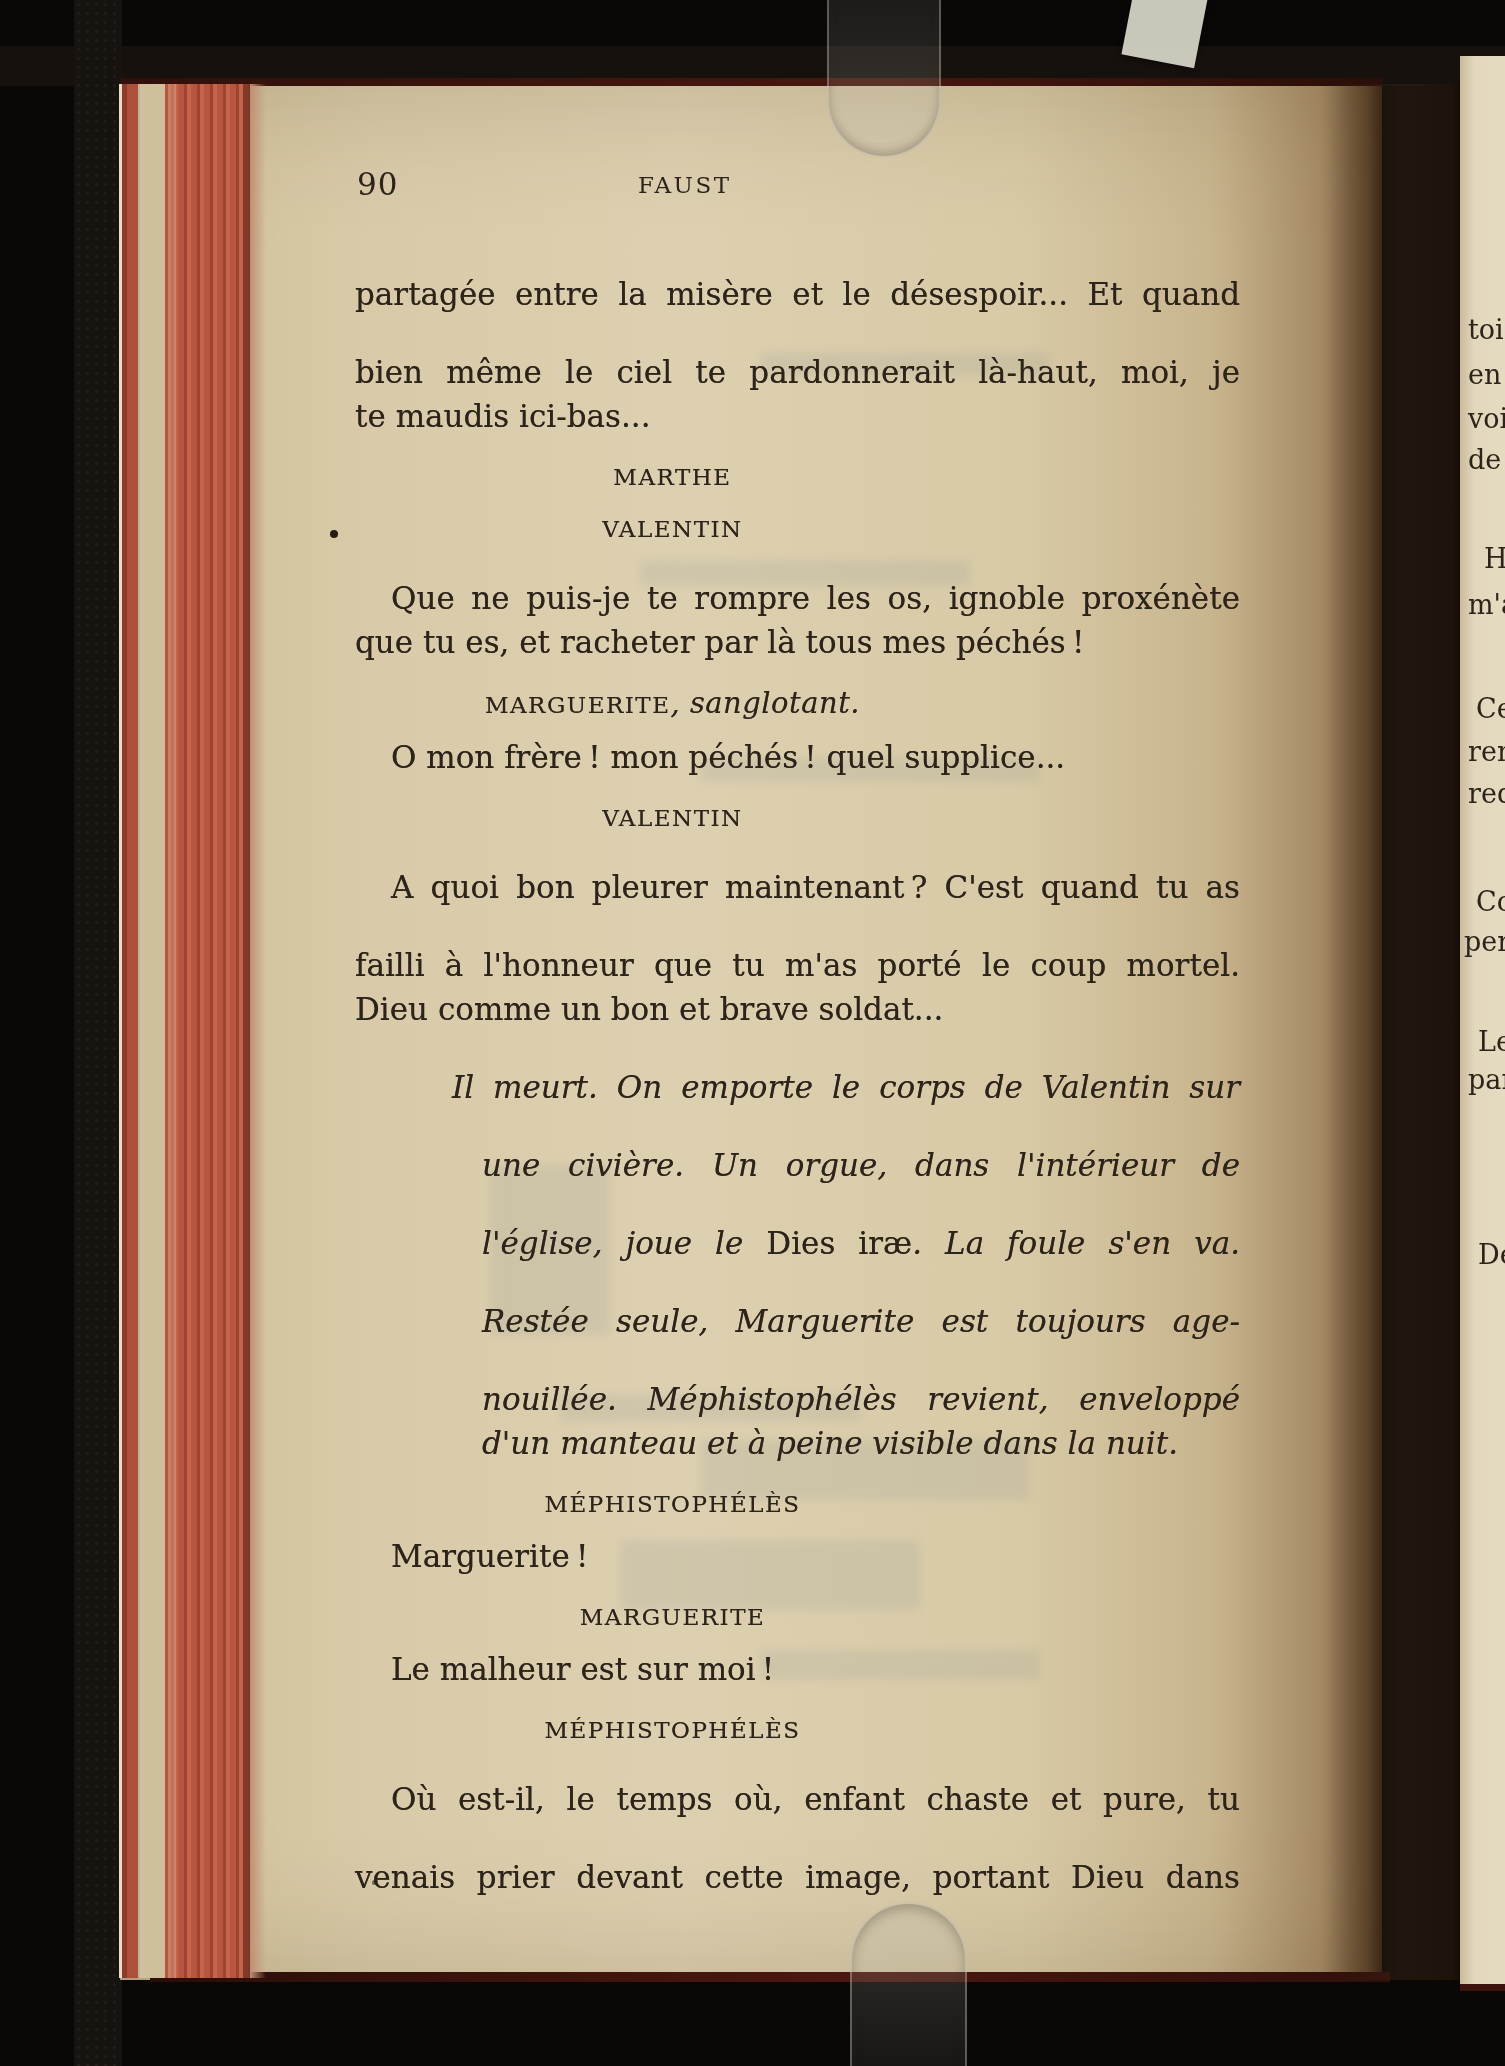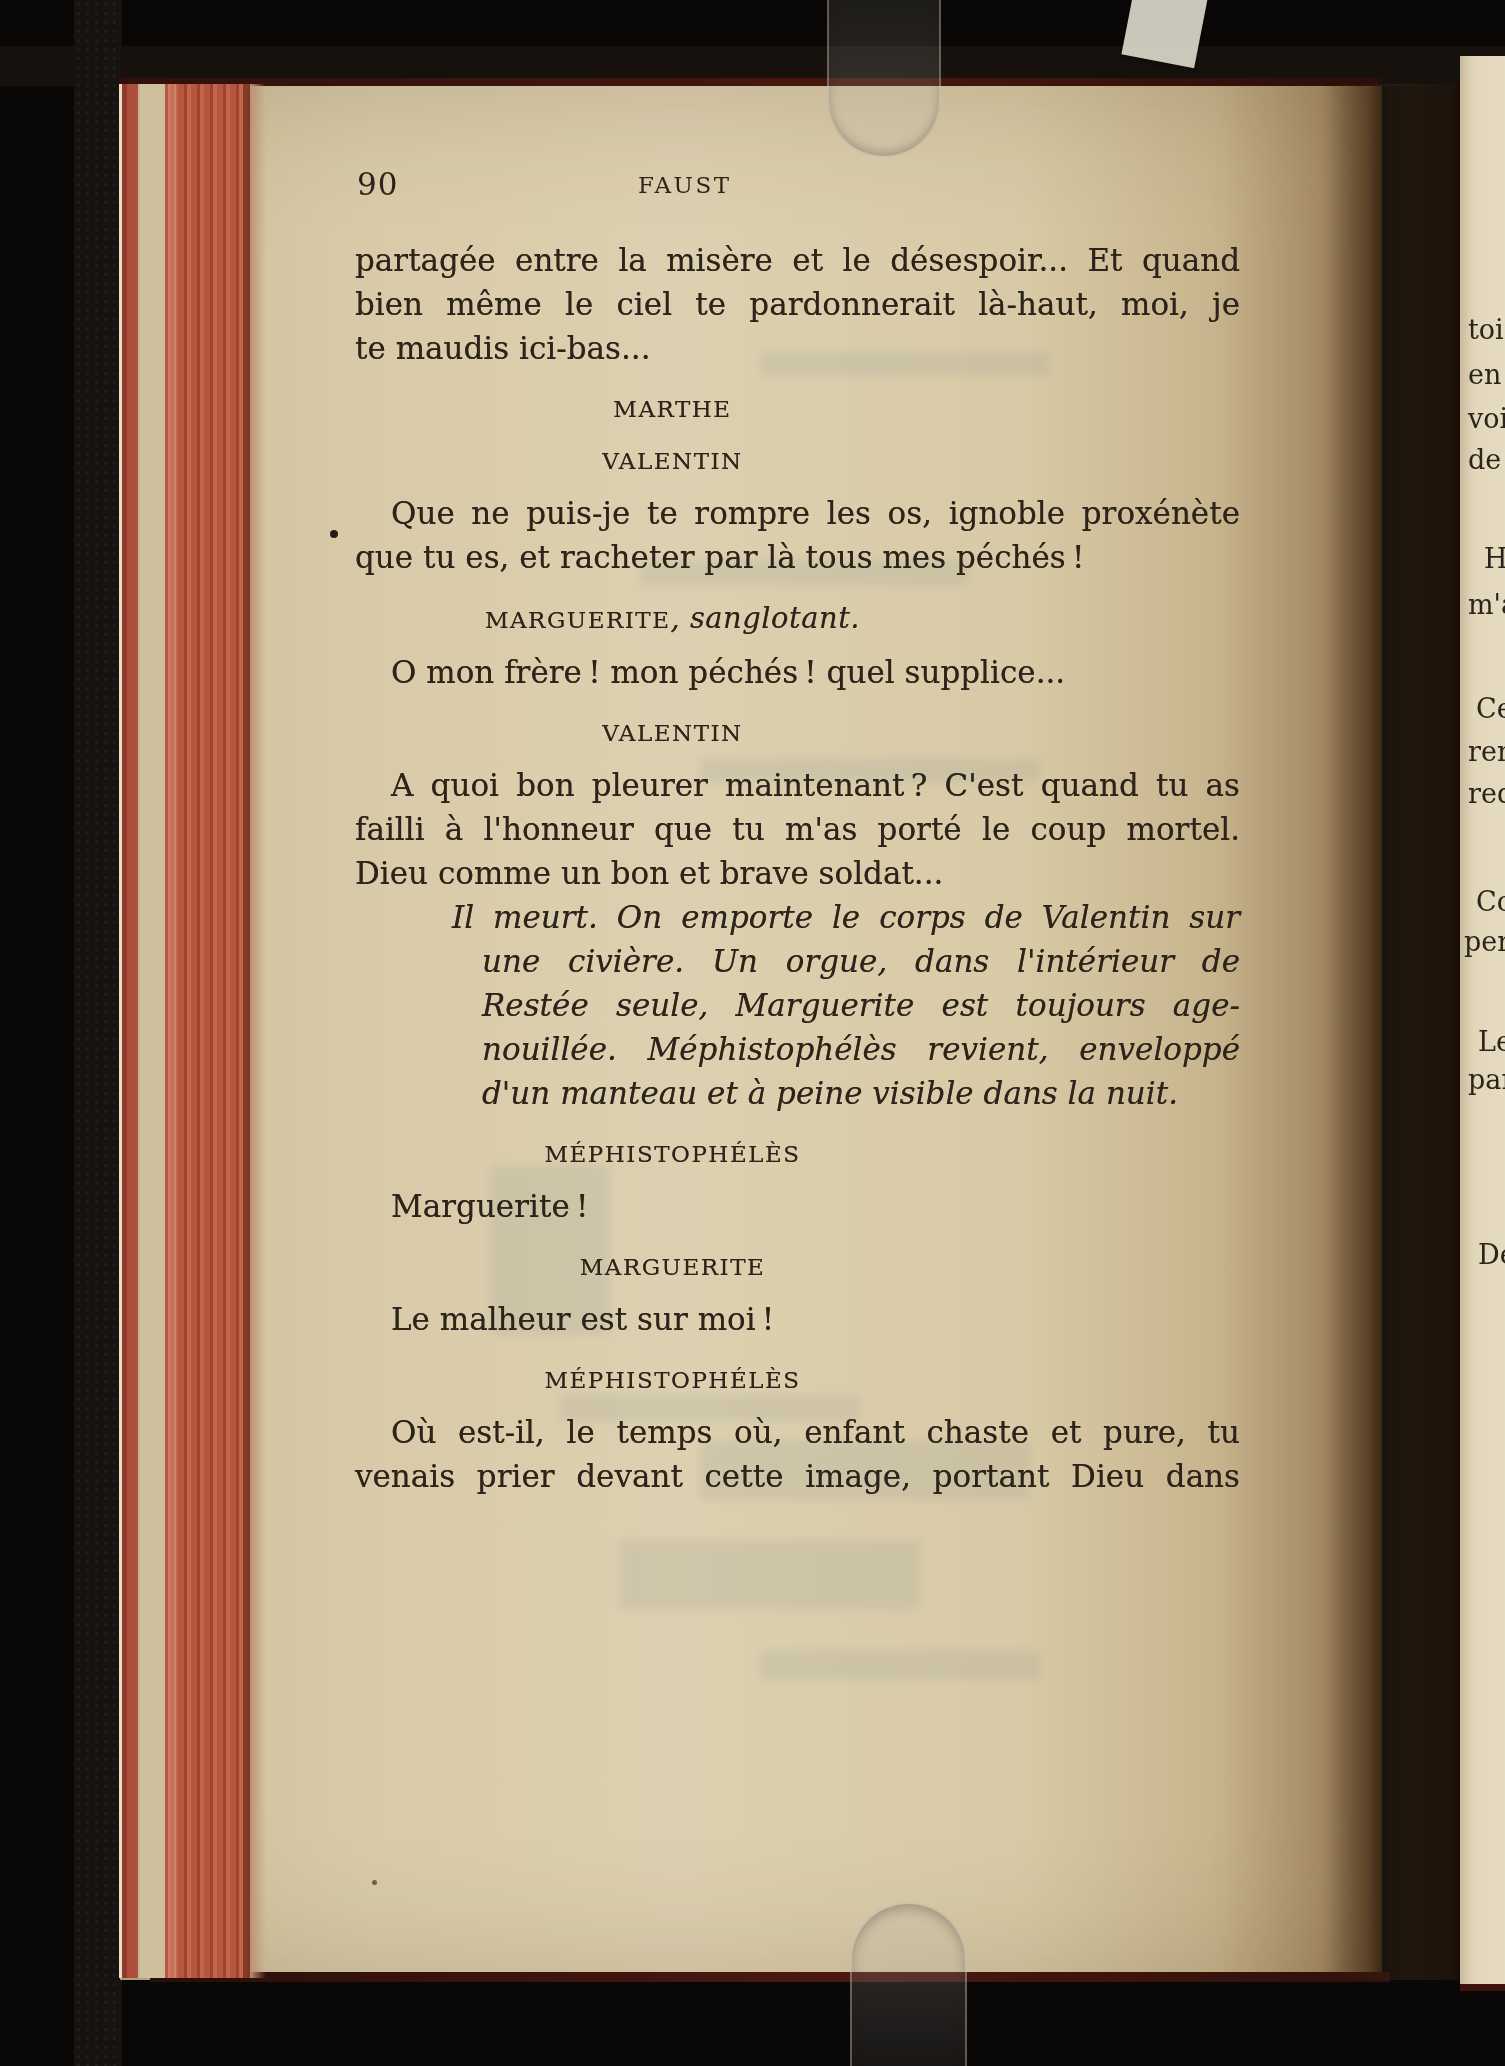--- a/index.html
+++ b/index.html
@@ -64,21 +64,21 @@
     box-shadow:0 2px 6px rgba(0,0,0,.5);
   }
   
   .page-header{position:absolute;left:355px;top:166px;width:885px;height:40px;}
   .page-number{position:absolute;left:2px;top:0;font-size:31px;letter-spacing:1px;}
   .running-title{position:absolute;left:283px;top:6px;font-size:23px;letter-spacing:2.5px;}
   
   .text-block{position:absolute;left:355px;top:238px;width:885px;font-size:31px;line-height:44px;
     text-shadow:0 0 .5px rgba(44,36,26,.65);}
   .line{text-align:justify;}
-  .line.j{text-align-last:justify;}
+  .line.j{text-align-last:justify;margin-top:34px;}
   .line.in{padding-left:36px;}
   .speaker-heading{margin:26px 0 17px 0;font-size:23px;line-height:26px;letter-spacing:1.5px;
     text-align:center;padding-right:250px;text-shadow:0 0 .5px rgba(44,36,26,.6);}
   .speaker-heading .dir{font-style:italic;font-size:29px;letter-spacing:.5px;text-transform:none;}
   .stage-dir{margin-left:127px;width:758px;font-style:italic;}
   .stage-dir .line.out{margin-left:-30px;width:788px;}
   .roman{font-style:normal;}
   
   .speck{position:absolute;border-radius:50%;background:#241c14;}
   .ghost{position:absolute;background:#5d7280;opacity:.10;filter:blur(4px);border-radius:4px;}
@@ -162,20 +162,21 @@
 
     <div class="para">
       <div class="line j in">A quoi bon pleurer maintenant ? C'est quand tu as</div>
       <div class="line j">failli à l'honneur que tu m'as porté le coup mortel.</div>
       <div class="line">Dieu comme un bon et brave soldat...</div>
     </div>
 
     <div class="stage-dir">
       <div class="line j out">Il meurt. On emporte le corps de Valentin sur</div>
       <div class="line j">une civière. Un orgue, dans l'intérieur de</div>
+      <div class="line j"><span>l'église, joue le </span><span class="roman">Dies iræ</span><span>. La foule s'en va.</span></div>
       <div class="line j">Restée seule, Marguerite est toujours age-</div>
       <div class="line j">nouillée. Méphistophélès revient, enveloppé</div>
       <div class="line">d'un manteau et à peine visible dans la nuit.</div>
     </div>
 
     <div class="speaker-heading">MÉPHISTOPHÉLÈS</div>
 
     <div class="para">
       <div class="line in">Marguerite !</div>
     </div>

